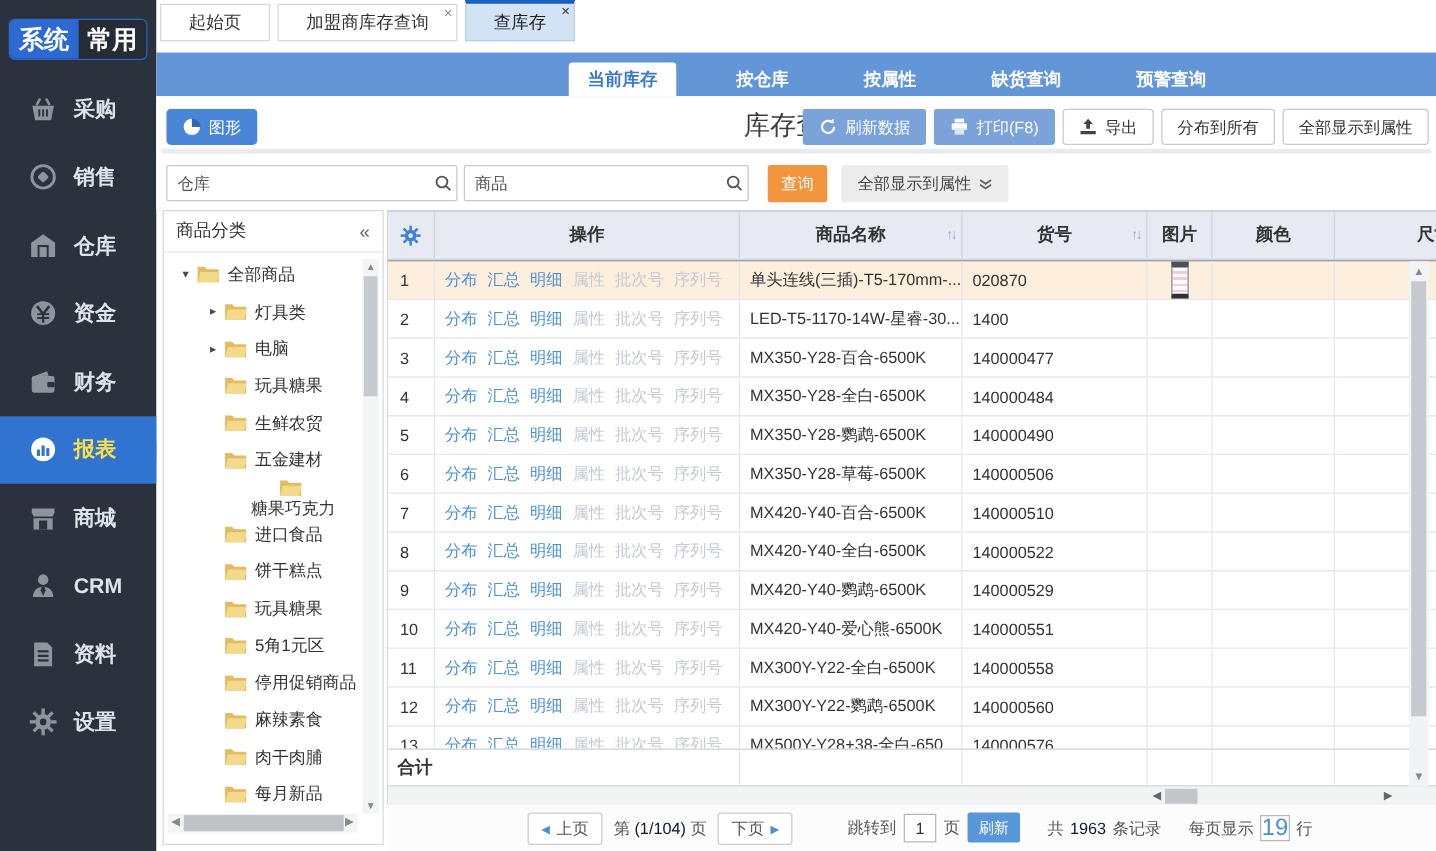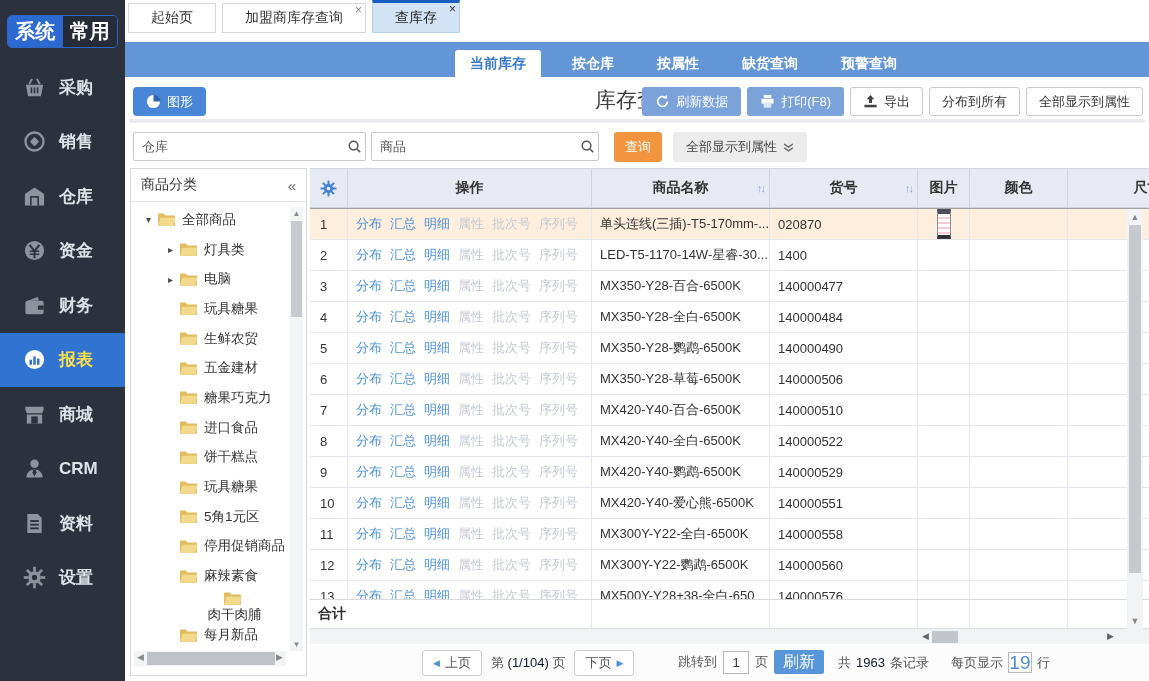--- a/index.html
+++ b/index.html
@@ -27,21 +27,21 @@
 
   
   .wintabs { position:absolute; left:0; top:0; height:33px; display:flex; gap:6px; padding-left:3px; }
   .wintab { position:relative; margin-top:3px; height:30px; background:#fff; border:1px solid #d9d9d9; padding:0 22px; display:flex; align-items:center; font-size:14px; color:#333; cursor:pointer; }
   .wintab .close { position:absolute; top:0px; right:3px; font-size:12px; color:#8a8a8a; line-height:12px; cursor:pointer; }
   .wintab.active { margin-top:0; height:33px; background:#d3e3f6; border-color:#b9cfec; border-top:3px solid #1b5ec2; color:#222; }
   .wintab.active .close { color:#333; }
 
   
   .bluebar { position:absolute; left:0; top:42px; width:1024px; height:35px; background:#6396d6; }
-  .viewtabs { position:absolute; left:330px; bottom:0; display:flex; align-items:flex-end; gap:19px; }
+  .viewtabs { position:absolute; left:330px; bottom:0; display:flex; align-items:flex-end; gap:36px; }
   .viewtab { color:#fff; font-size:14px; font-weight:bold; height:27px; line-height:27px; padding:0 12px; cursor:pointer; white-space:nowrap; }
   .viewtab.active { background:#fff; color:#3a7ac9; border-radius:3px 3px 0 0; padding:0 15px; }
 
   
   .titlerow { position:absolute; left:0; top:77px; width:1024px; height:46px; background:#fff; }
   .title-divider { position:absolute; left:4px; right:4px; top:119px; height:4px; background:#e9ebee; border-radius:2px; }
   .btn { display:inline-flex; align-items:center; justify-content:center; gap:6px; height:29px; border-radius:3px; font-size:13px; cursor:pointer; padding:0 12px; white-space:nowrap; border:1px solid transparent; }
   .btn-chart { position:absolute; left:8px; top:10px; background:#4a86d8; color:#fff; border-radius:4px; }
   .page-title { position:absolute; left:0; right:0; top:9px; text-align:center; font-size:21px; color:#3c3c3c; }
   .title-actions { position:absolute; right:6px; top:10px; display:flex; gap:6px; }
@@ -103,21 +103,21 @@
   .grid-vscroll .thumbv { position:absolute; left:2px; width:12px; top:16px; height:348px; background:#c6c9cd; }
 
   
   .pagebar { position:absolute; left:185px; top:645px; width:839px; height:36px; background:#fcfcfd; font-size:13px; color:#555; }
   .pg-nav { position:absolute; left:112px; top:5px; display:flex; align-items:center; gap:9px; }
   .pg-btn { display:inline-flex; align-items:center; gap:5px; border:1px solid #ccc; background:#fff; border-radius:3px; height:26px; padding:0 10px; color:#555; cursor:pointer; }
   .pg-btn .tri { font-size:9px; color:#4a90d9; }
   .pg-info .num, .blue-num { color:#0f172a; }
   .pg-jump { position:absolute; left:368px; top:5px; display:flex; align-items:center; gap:6px; }
   .pg-jump input { width:26px; height:23px; border:1px solid #b9b9b9; text-align:center; font-size:13px; color:#333; font-family:inherit; outline:none; }
-  .btn-refresh-page { background:#5796d8; color:#fff; border:none; border-radius:2px; height:24px; padding:0 9px; font-size:16px; cursor:pointer; font-family:inherit; }
+  .btn-refresh-page { background:#5796d8; color:#fff; border:none; border-radius:2px; height:24px; padding:0 9px; font-size:12px; cursor:pointer; font-family:inherit; }
   .pg-stats { position:absolute; left:528px; top:7px; display:flex; align-items:center; gap:5px; }
   .pg-stats .gap { width:12px; }
   .pg-stats input { width:24px; height:21px; border:1px solid #b9b9b9; text-align:center; font-size:19px; color:#4a90d9; font-family:inherit; outline:none; }
 
   .icon-16 { width:15px; height:15px; display:inline-flex; }
   .icon-16 svg { width:100%; height:100%; }
 </style>
 </head>
 <body>
 
@@ -416,21 +416,21 @@
           <div class="tree-item" style="padding-left: 32px;">
     <span class="caret"></span>
     <span class="folder">
       <svg viewBox="0 0 20 16" width="19" height="15">
                 <path fill="#e3bc5f" d="M1 1.5 h6 l2 2.2 h10 v11 H1 Z"></path>
                 <path fill="#f2d98b" d="M3.4 6 H19.6 L17.4 14.7 H1.2 Z"></path>
               </svg>
     </span>
     <span class="tree-label">五金建材</span>
   </div>
-          <div class="tree-item" style="padding-left: 32px;">
+          <div class="tree-item" style="padding-left: 32px; flex-direction: column;">
     <span class="caret"></span>
     <span class="folder">
       <svg viewBox="0 0 20 16" width="19" height="15">
                 <path fill="#e3bc5f" d="M1 1.5 h6 l2 2.2 h10 v11 H1 Z"></path>
                 <path fill="#f2d98b" d="M3.4 6 H19.6 L17.4 14.7 H1.2 Z"></path>
               </svg>
     </span>
     <span class="tree-label">糖果巧克力</span>
   </div>
           <div class="tree-item" style="padding-left: 32px;">
@@ -486,21 +486,21 @@
           <div class="tree-item" style="padding-left: 32px;">
     <span class="caret"></span>
     <span class="folder">
       <svg viewBox="0 0 20 16" width="19" height="15">
                 <path fill="#e3bc5f" d="M1 1.5 h6 l2 2.2 h10 v11 H1 Z"></path>
                 <path fill="#f2d98b" d="M3.4 6 H19.6 L17.4 14.7 H1.2 Z"></path>
               </svg>
     </span>
     <span class="tree-label">麻辣素食</span>
   </div>
-          <div class="tree-item" style="padding-left: 32px; flex-direction: column;">
+          <div class="tree-item" style="padding-left: 32px;">
     <span class="caret"></span>
     <span class="folder">
       <svg viewBox="0 0 20 16" width="19" height="15">
                 <path fill="#e3bc5f" d="M1 1.5 h6 l2 2.2 h10 v11 H1 Z"></path>
                 <path fill="#f2d98b" d="M3.4 6 H19.6 L17.4 14.7 H1.2 Z"></path>
               </svg>
     </span>
     <span class="tree-label">肉干肉脯</span>
   </div>
           <div class="tree-item" style="padding-left: 32px;">

